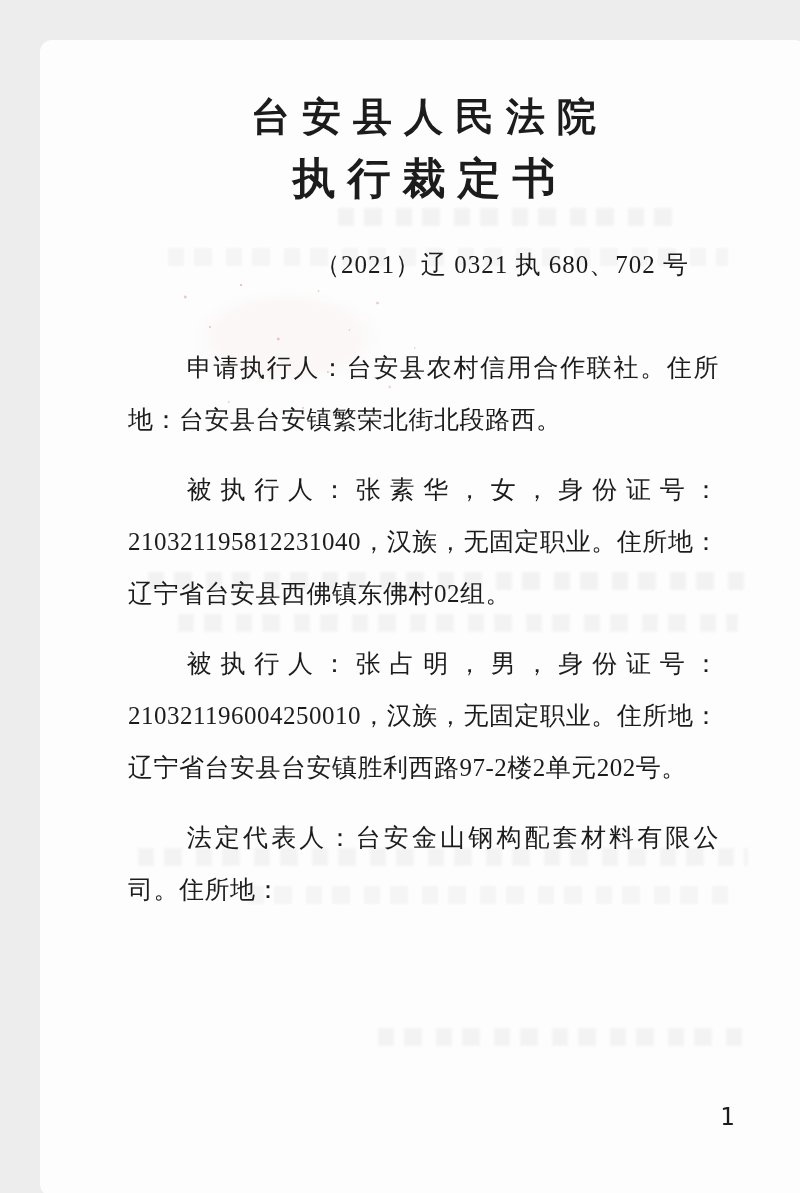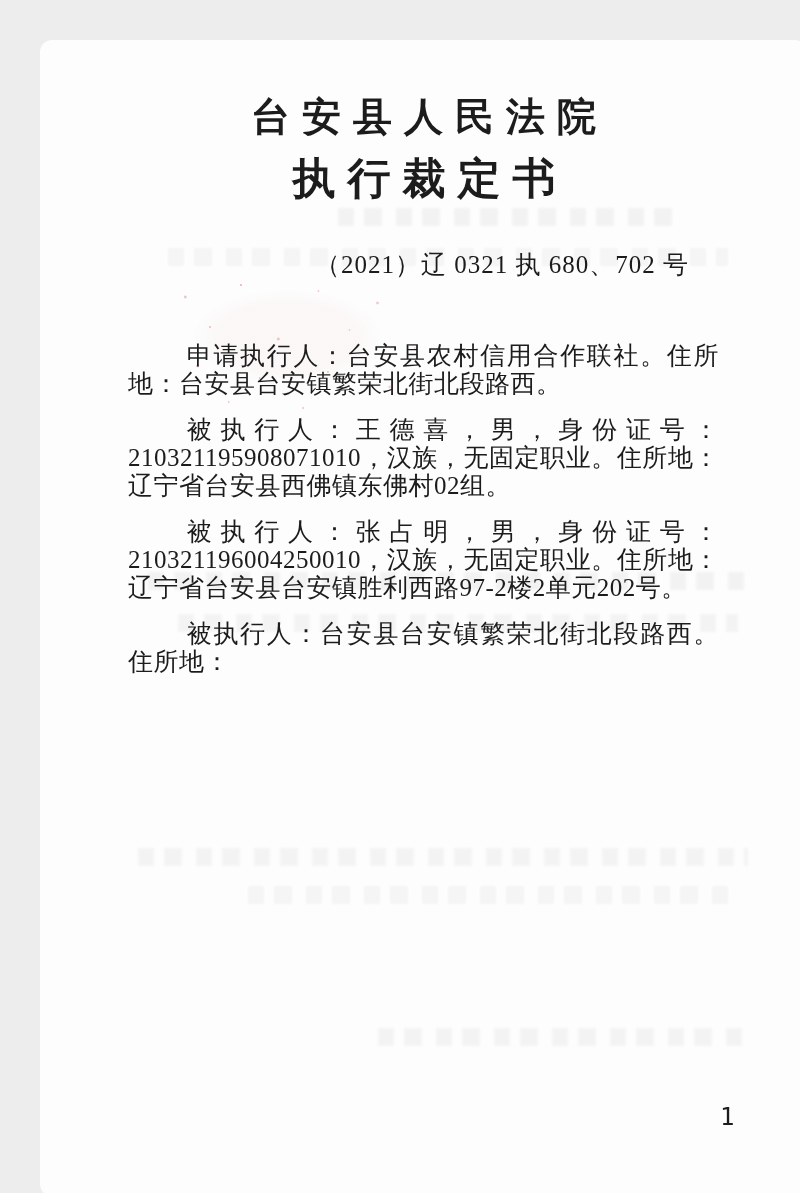--- a/index.html
+++ b/index.html
@@ -46,21 +46,21 @@
     position: absolute;
     top: 200px; right: 110px;
     font-size: 25px;
     letter-spacing: 1px;
     white-space: nowrap;
   }
   .doc-body {
     position: absolute;
     top: 294px; left: 80px; right: 80px;
     font-size: 25px;
-    line-height: 28px;
+    line-height: 52px;
     text-align: justify;
   }
   .doc-body p {
     text-indent: 2.35em;
     margin: 0 0 18px 0;
     letter-spacing: 0.5px;
   }
   .page-number {
     position: absolute;
     top: 1055px; left: 672px;
@@ -127,21 +127,21 @@
     <div class="stamp"></div>
 
     <h1 class="court-name">台安县人民法院</h1>
 
     <h2 class="doc-title">执行裁定书</h2>
 
     <div class="case-number">（2021）辽 0321 执 680、702 号</div>
 
     <div class="doc-body">
       <p>申请执行人：台安县农村信用合作联社。住所地：台安县台安镇繁荣北街北段路西。</p>
-      <p>被执行人：王德喜，男，身份证号：210321195908071010，汉族，无固定职业。住所地：辽宁省台安县西佛镇东佛村02组。</p>
+      <p>被执行人：张素华，女，身份证号：210321195812231040，汉族，无固定职业。住所地：辽宁省台安县西佛镇东佛村02组。</p>
       <p>被执行人：张占明，男，身份证号：210321196004250010，汉族，无固定职业。住所地：辽宁省台安县台安镇胜利西路97-2楼2单元202号。</p>
-      <p>被执行人：台安县台安镇繁荣北街北段路西。住所地：</p>
+      <p>法定代表人：台安金山钢构配套材料有限公司。住所地：</p>
     </div>
 
     <div class="page-number">1</div>
 
   </div>
 </div>
 
 </body></html>

